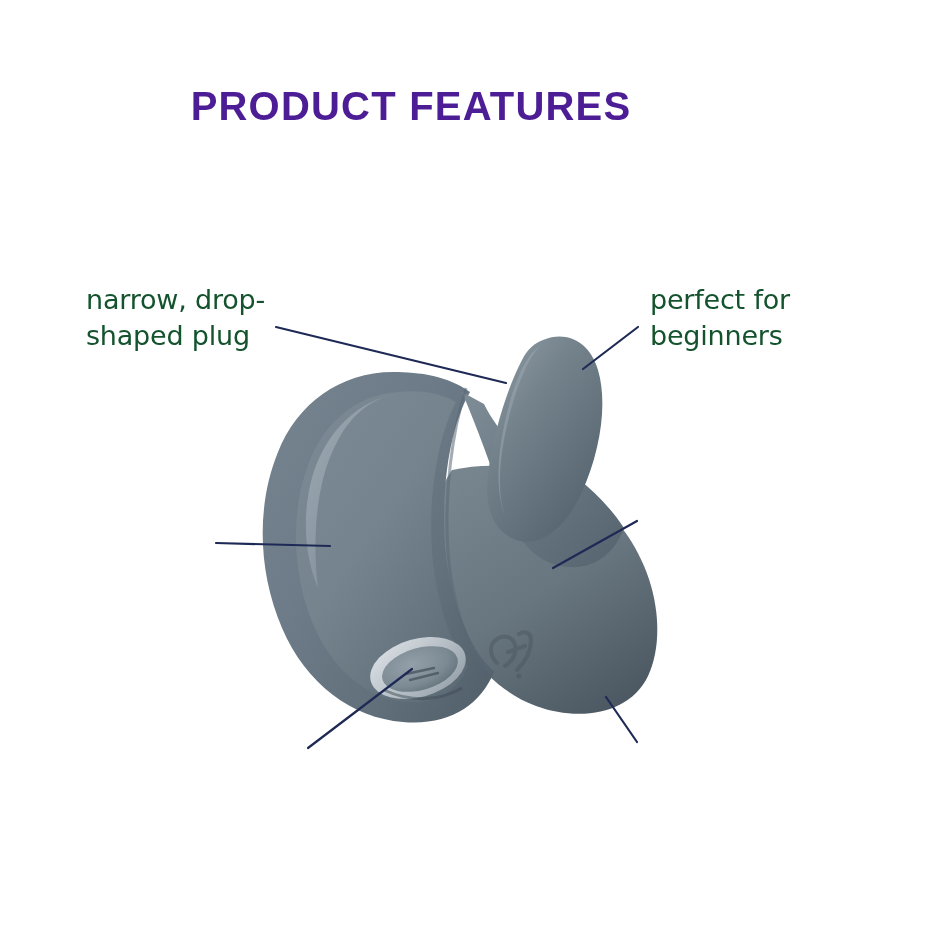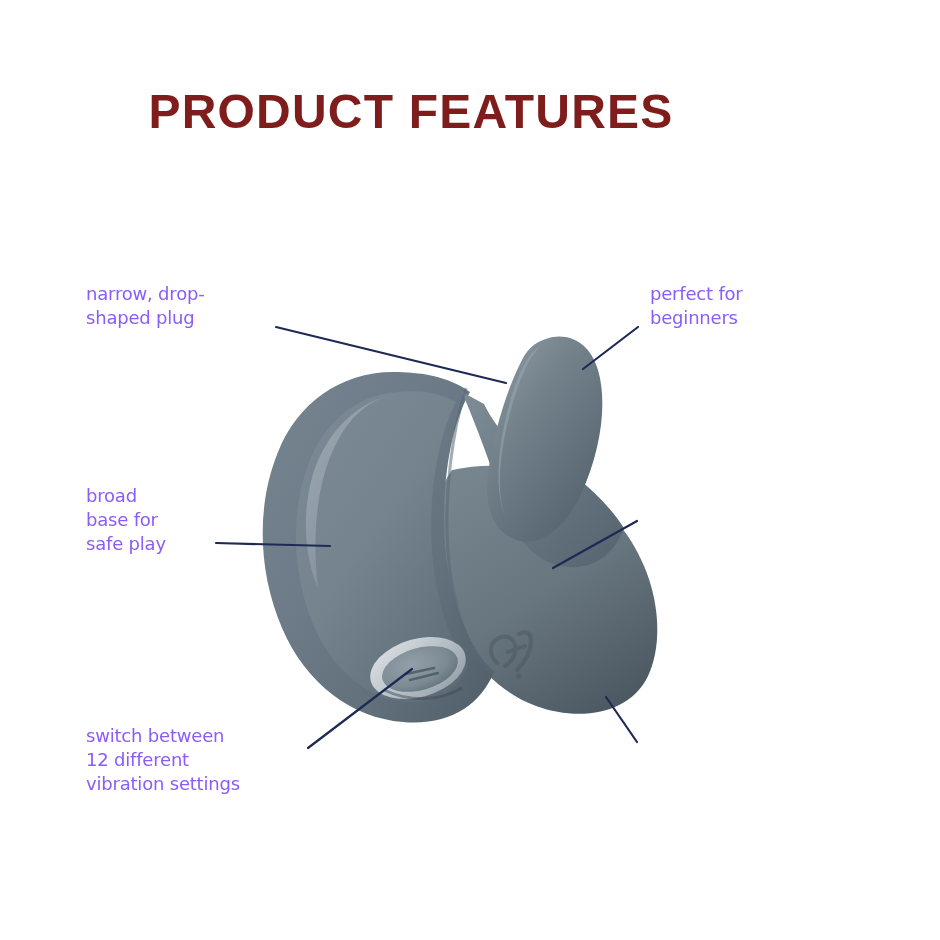--- a/index.html
+++ b/index.html
@@ -16,30 +16,30 @@
     height: 940px;
     background: #ffffff;
     overflow: hidden;
   }
   #page-title {
     position: absolute;
     top: 84px;
     left: 0;
     width: 822px;
     text-align: center;
-    font-size: 48px;
+    font-size: 40px;
     font-weight: bold;
     letter-spacing: 1.2px;
-    color: #7f1d1d;
+    color: #4c1d95;
     font-family: "Liberation Sans", sans-serif;
   }
   .callout {
     position: absolute;
-    color: #8b5cf6;
-    font-size: 18px;
+    color: #14532d;
+    font-size: 27px;
     line-height: 1.33;
     font-family: "DejaVu Sans", sans-serif;
     font-weight: 400;
     white-space: pre-line;
     letter-spacing: -0.2px;
   }
   #callout-narrow-plug   { left: 86px;  top: 282px; width: 270px; }
   #callout-broad-base    { left: 86px;  top: 484px; width: 220px; }
   #callout-switch        { left: 86px;  top: 724px; width: 300px; }
   #callout-beginners     { left: 650px; top: 282px; width: 250px; }
@@ -192,26 +192,20 @@
     <line class="leader-line" x1="216" y1="543" x2="330" y2="546"></line>
     <line class="leader-line" x1="308" y1="748" x2="412" y2="669"></line>
     <line class="leader-line" x1="638" y1="327" x2="583" y2="369"></line>
     <line class="leader-line" x1="637" y1="521" x2="553" y2="568"></line>
     <line class="leader-line" x1="637" y1="742" x2="606" y2="697"></line>
   </svg>
 
   <div class="callout" id="callout-narrow-plug">narrow, drop-
 shaped plug</div>
 
-  <div class="callout" id="callout-broad-base">broad
-base for
-safe play</div>
-
-  <div class="callout" id="callout-switch">switch between
-12 different
-vibration settings</div>
+
 
   <div class="callout" id="callout-beginners">perfect for
 beginners</div>
 
 
 
 </div>
 
 </body></html>

